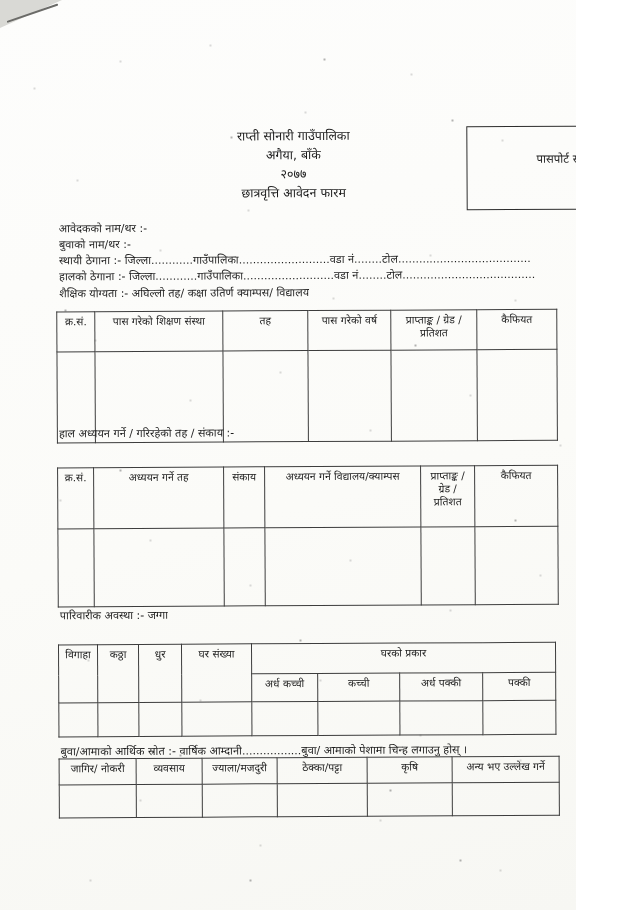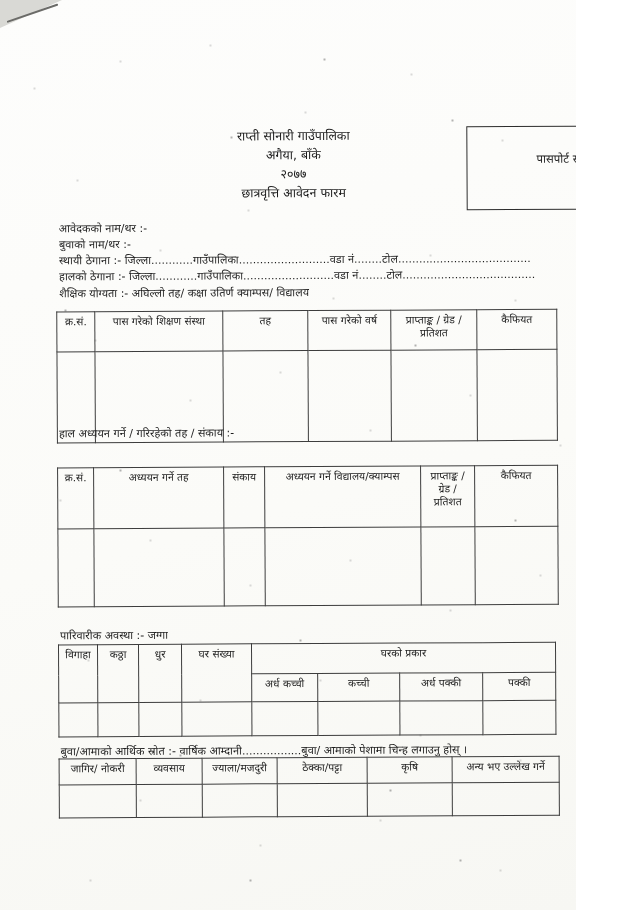--- a/index.html
+++ b/index.html
@@ -32,21 +32,21 @@
   .photo-box{position:absolute;left:468px;top:127px;width:144px;height:84px;
     border:1.5px solid #2d2d2d;box-sizing:border-box;text-align:right;
     font-size:11.5px;line-height:17.5px;padding-top:6px;}
 
   
   .field{position:absolute;left:60px;font-size:11px;white-space:nowrap;max-width:555px;overflow:hidden;}
   .f1{top:219px}.f2{top:235px}.f3{top:251px}.f4{top:267px}.f5{top:284px}
 
   
   .sec-title{position:absolute;left:59px;font-size:11px;white-space:nowrap;max-width:555px;overflow:hidden;}
-  .st2{top:424px}.st3{top:626px}.st4{top:742px}
+  .st2{top:424px}.st3{top:606px}.st4{top:742px}
 
   
   table.tbl{position:absolute;left:57px;border-collapse:collapse;table-layout:fixed;}
   .tbl td{border:1px solid #3d3d3d;font-size:10.5px;line-height:13px;
     text-align:center;vertical-align:top;padding:3px 2px 0;color:#1d1d1d;overflow:hidden;}
   .t1{top:310px}
   .t1 col:nth-child(1){width:38px}.t1 col:nth-child(2){width:128px}.t1 col:nth-child(3){width:85px}
   .t1 col:nth-child(4){width:83px}.t1 col:nth-child(5){width:86px}.t1 col:nth-child(6){width:80px}
   .t2{top:466px}
   .t2 col:nth-child(1){width:36px}.t2 col:nth-child(2){width:130px}.t2 col:nth-child(3){width:41px}

